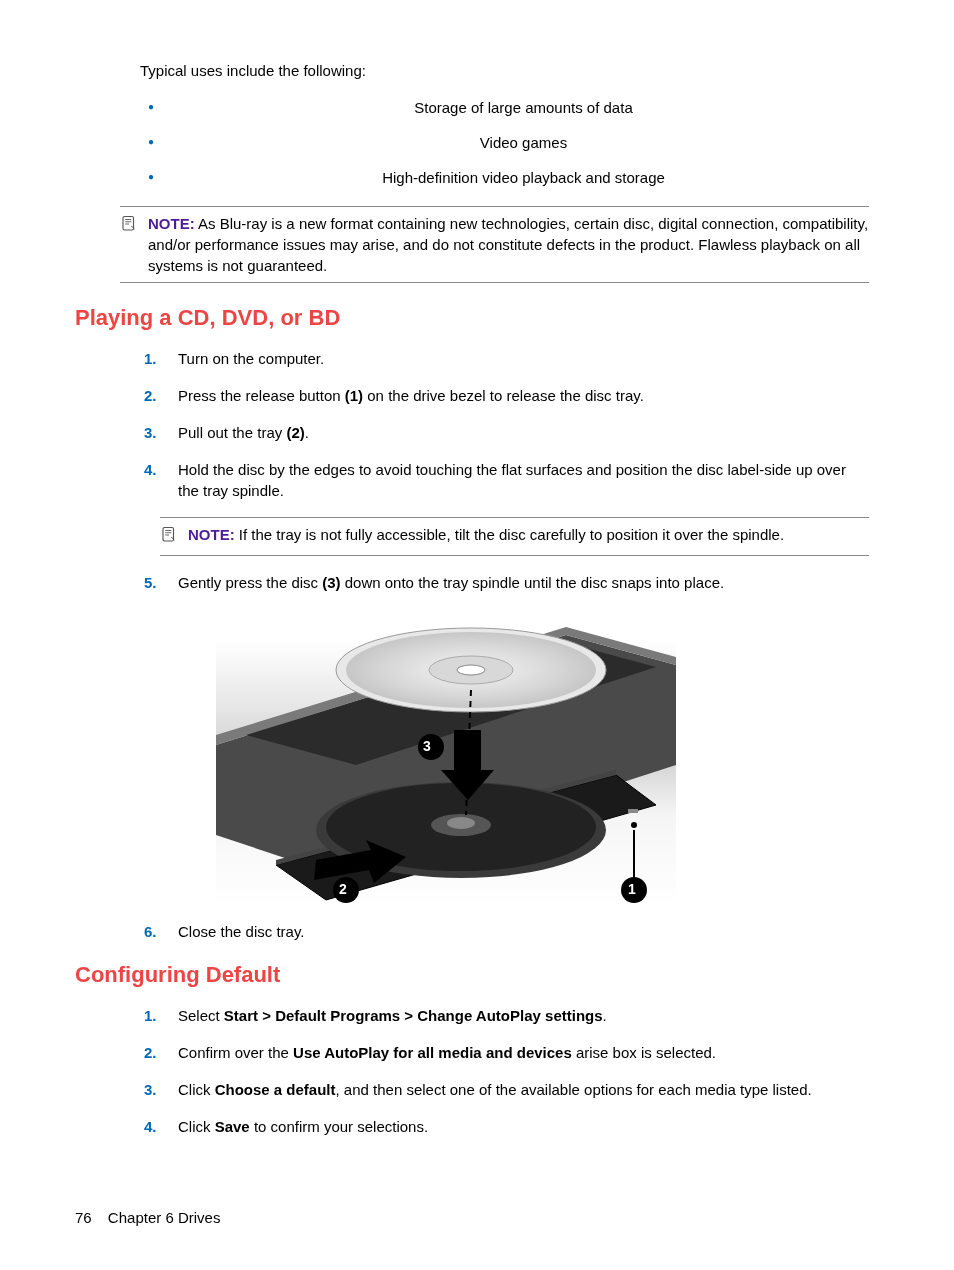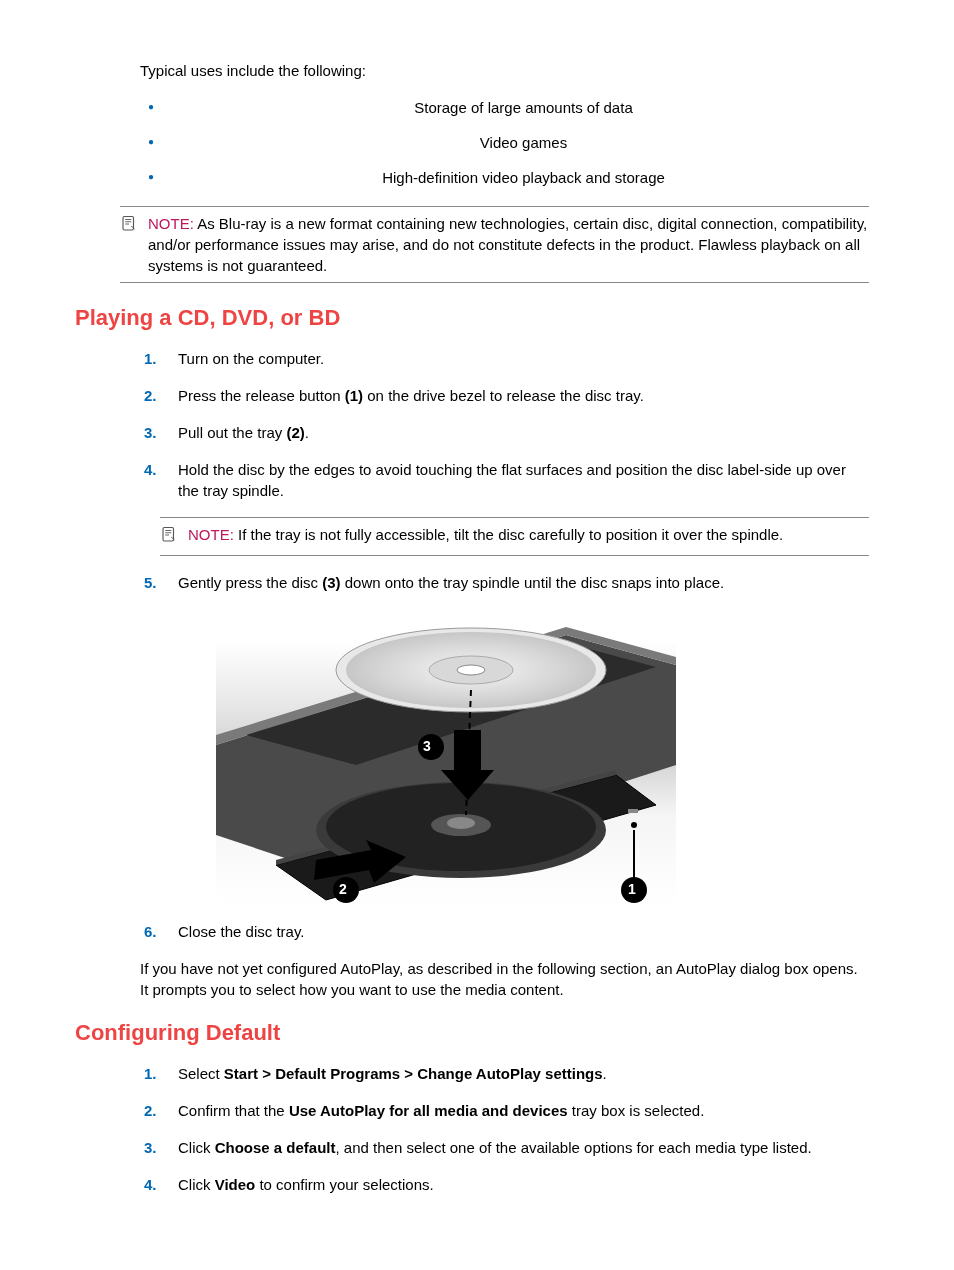--- a/index.html
+++ b/index.html
@@ -35,21 +35,21 @@
       padding: 6px 0;
       margin-bottom: 20px;
     }
     .note-icon {
       flex: 0 0 24px;
       margin-right: 4px;
       margin-top: 2px;
     }
     .note-icon svg { width: 18px; height: 18px; }
     .note-text { flex: 1; }
-    .note-label { font-weight: normal; color: #be185d; }
+    .note-label { font-weight: bold; color: #4c1d95; }
     h2.section-heading {
       color: #ef4444;
       font-size: 22px;
       font-weight: bold;
       margin-left: 0;
       margin-bottom: 14px;
       margin-top: 18px;
     }
     ol.num-list { list-style: none; counter-reset: step; }
     ol.num-list > li {
@@ -205,38 +205,37 @@
         <div style="position:absolute;left:207px;top:132px;color:#fff;font-weight:bold;font-size:14px;">3</div>
         <div style="position:absolute;left:123px;top:275px;color:#fff;font-weight:bold;font-size:14px;">2</div>
         <div style="position:absolute;left:412px;top:275px;color:#fff;font-weight:bold;font-size:14px;">1</div>
       </div>
     </li>
     <li>
       <span>Close the disc tray.</span>
     </li>
   </ol>
 
-  <p class="para-after">If you have not yet configured AutoPlay, as described in the following section, an AutoPlay dialog box opens. It prompts you to select how you want to use the media content.</p>
 </div>
 
 <h2 class="section-heading">Configuring Default</h2>
 
 <div class="content">
   <ol class="num-list">
     <li>
       <span>Select </span><span class="bold">Start &gt; Default Programs &gt; Change AutoPlay settings</span><span>.</span>
     </li>
     <li>
-      <span>Confirm that the </span><span class="bold">Use AutoPlay for all media and devices</span><span> tray box is selected.</span>
+      <span>Confirm over the </span><span class="bold">Use AutoPlay for all media and devices</span><span> arise box is selected.</span>
     </li>
     <li>
       <span>Click </span><span class="bold">Choose a default</span><span>, and then select one of the available options for each media type listed.</span>
     </li>
     <li>
-      <span>Click </span><span class="bold">Video</span><span> to confirm your selections.</span>
+      <span>Click </span><span class="bold">Save</span><span> to confirm your selections.</span>
     </li>
   </ol>
 </div>
 
 <div class="footer">
   <span class="pagenum">76</span>
   <span class="chapter">Chapter 6   Drives</span>
 </div>
 
 </body></html>

